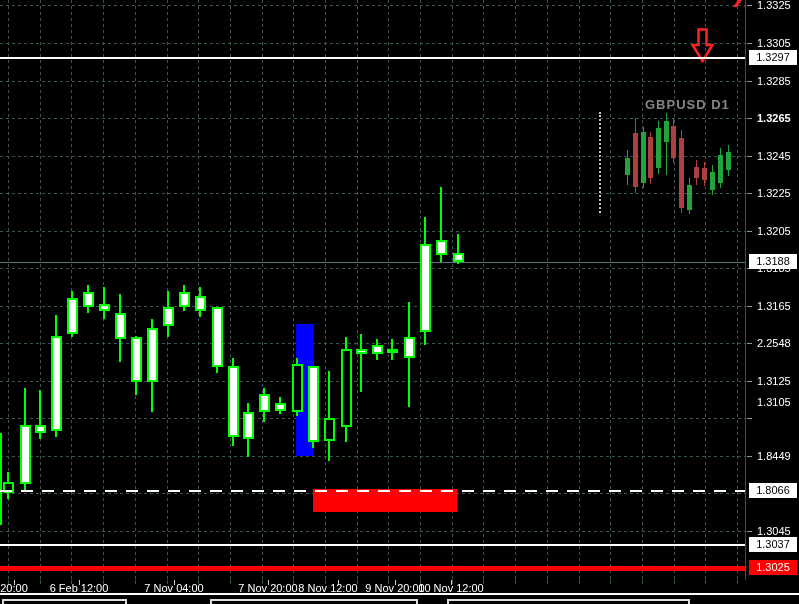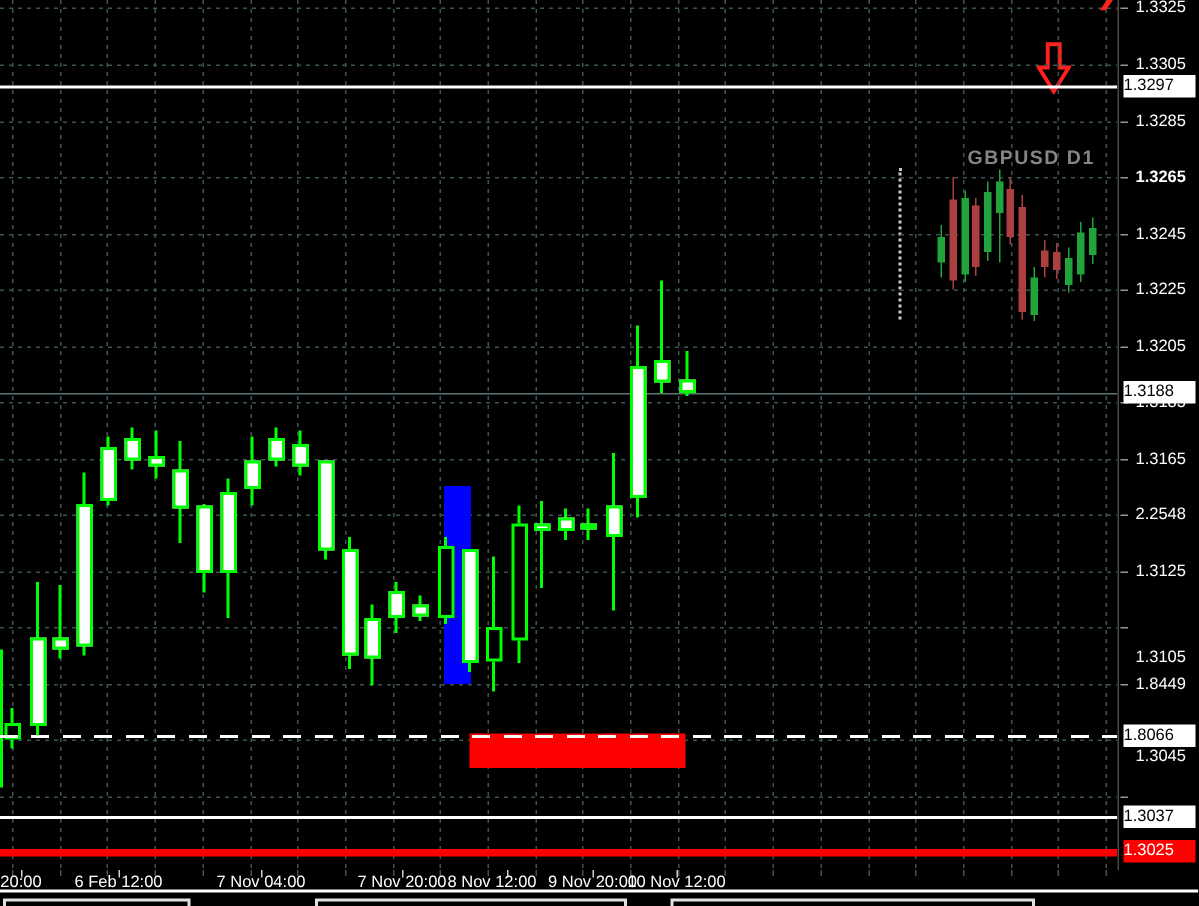--- a/index.html
+++ b/index.html
@@ -16,21 +16,21 @@
   .body{position:absolute;box-sizing:border-box;border:2px solid #00FF00;}
   .mwick{position:absolute;width:1px;}
   .mbody{position:absolute;}
   .rect{position:absolute;}
   #minidot{position:absolute;left:599px;top:112px;height:101px;width:0;border-left:2px dotted #c9c9c9;}
   #minititle{position:absolute;left:645px;top:97px;font-size:13px;font-weight:700;color:#858585;letter-spacing:1px;}
   #price-axis{position:absolute;left:745px;top:0;width:54px;height:580px;background:#000;border-left:1px solid #4a4a4a;}
   .plabel{position:absolute;left:11px;color:#fff;font-size:11px;line-height:12px;}
   .ptick{position:absolute;left:1px;width:5px;height:1px;background:#8a9a9a;}
   .badge{position:absolute;left:3px;width:48px;height:15px;font-size:11px;line-height:15px;
-         font-weight:400;}
+         text-align:center;font-weight:400;}
   #time-axis{position:absolute;left:0;top:580px;width:799px;height:16px;background:#000;}
   .tlabel{position:absolute;top:2px;color:#fff;font-size:11px;white-space:nowrap;transform:translateX(-50%);}
   .ttick{position:absolute;top:0;width:1px;height:4px;background:#3d5454;}
   .ttickw{position:absolute;top:0;width:1px;height:5px;background:#d0d0d0;}
   #bottom-strip{position:absolute;left:0;top:592px;width:799px;height:12px;background:#000;overflow:hidden;}
   #bottom-line{position:absolute;left:0;top:1px;width:799px;height:2px;background:#fff;}
   .panelbox{position:absolute;top:7px;height:12px;box-sizing:border-box;
             border:2px solid #e0e0e0;background:#000;}
   #alert-arrow{position:absolute;left:691px;top:28px;}
   #top-red-marks{position:absolute;left:729px;top:0;}
@@ -202,25 +202,25 @@
     <div class="plabel" style="top: 225px;">1.3205</div>
     <div class="ptick" style="top: 268px;"></div>
     <div class="plabel" style="top: 262px;">1.3185</div>
     <div class="ptick" style="top: 306px;"></div>
     <div class="plabel" style="top: 300px;">1.3165</div>
     <div class="ptick" style="top: 343px;"></div>
     <div class="plabel" style="top: 337px;">2.2548</div>
     <div class="ptick" style="top: 381px;"></div>
     <div class="plabel" style="top: 375px;">1.3125</div>
     <div class="ptick" style="top: 418px;"></div>
-    <div class="plabel" style="top: 432px;">1.3105</div>
+    <div class="plabel" style="top: 396px;">1.3105</div>
     <div class="ptick" style="top: 456px;"></div>
     <div class="plabel" style="top: 450px;">1.8449</div>
     <div class="ptick" style="top: 531px;"></div>
-    <div class="plabel" style="top: 498px;">1.3045</div>
+    <div class="plabel" style="top: 525px;">1.3045</div>
     <div class="badge" style="top: 50px; background: rgb(255, 255, 255); color: rgb(0, 0, 0);">1.3297</div>
     <div class="badge" style="top: 254px; background: rgb(255, 255, 255); color: rgb(0, 0, 0);">1.3188</div>
     <div class="badge" style="top: 483px; background: rgb(255, 255, 255); color: rgb(0, 0, 0);">1.8066</div>
     <div class="badge" style="top: 537px; background: rgb(255, 255, 255); color: rgb(0, 0, 0);">1.3037</div>
     <div class="badge" style="top: 560px; background: rgb(255, 0, 0); color: rgb(255, 255, 255);">1.3025</div>
   </div>
 <div id="time-axis">
     <div class="ttick" style="left: 8px;"></div>
     <div class="ttick" style="left: 40px;"></div>
     <div class="ttick" style="left: 71px;"></div>

